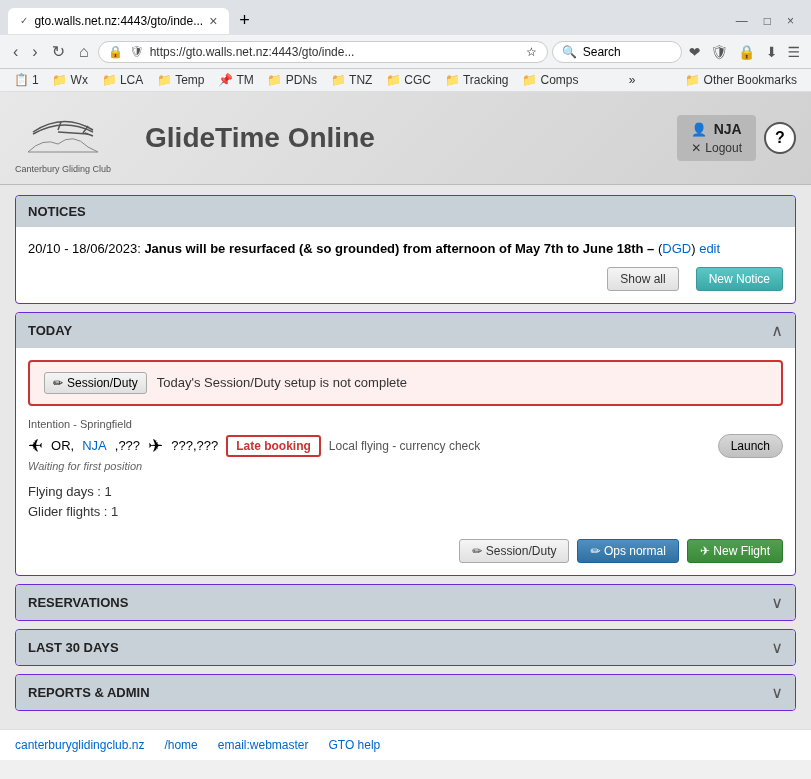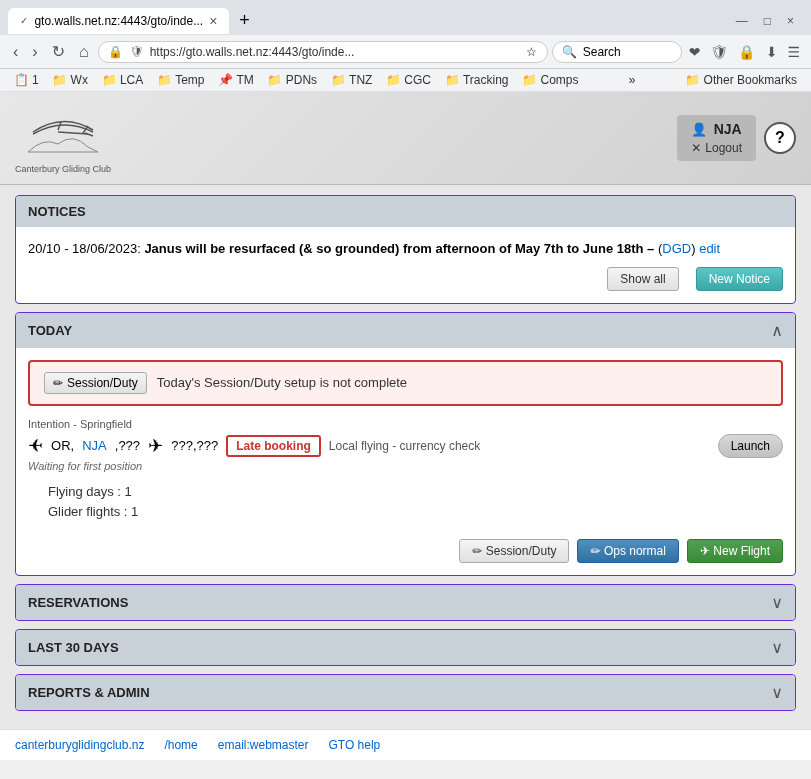--- a/index.html
+++ b/index.html
@@ -67,21 +67,21 @@
     .intention-label { font-size: 11px; color: #555; margin-bottom: 4px; }
     .intention-row { display: flex; align-items: center; gap: 8px; flex-wrap: wrap; }
     .late-booking-badge { background: white; border: 2px solid #cc3333; color: #cc3333; padding: 2px 8px; border-radius: 3px; font-size: 12px; font-weight: bold; }
     .local-flying-text { font-size: 12px; color: #555; }
     .launch-btn { padding: 4px 12px; border: 1px solid #aaa; border-radius: 12px; cursor: pointer; font-size: 12px; background: linear-gradient(to bottom, #d8d8d8, #c0c0c0); margin-left: auto; }
     .waiting-text { font-size: 11px; color: #666; font-style: italic; margin-top: 2px; }
     .nja-link { color: #0066cc; text-decoration: none; }
 
     
     .stats-section { margin-bottom: 12px; }
-    .stat-row { font-size: 13px; color: #333; line-height: 1.6; margin-left: 20px; }
+    .stat-row { font-size: 13px; color: #333; line-height: 1.6; }
 
     
     .action-bar { display: flex; justify-content: flex-end; gap: 8px; padding-top: 4px; }
     .btn-blue { background: linear-gradient(to bottom, #5090c0, #3070a0); color: white; border-color: #2060a0; }
     .btn-green { background: linear-gradient(to bottom, #50a050, #3a8a3a); color: white; border-color: #2a7a2a; }
 
     
     .app-footer { background: white; border-top: 1px solid #ddd; padding: 8px 15px; display: flex; gap: 20px; font-size: 12px; }
     .footer-link { color: #0066cc; text-decoration: none; }
   </style>
@@ -193,20 +193,21 @@
           <path d="M35,28 L38,20"></path>
 
           <path d="M60,31 L65,24"></path>
           <path d="M62,31 L70,34"></path>
         </g>
 
         <path d="M5,50 Q20,35 35,42 Q50,30 65,45 L75,50 Z" fill="none" stroke="#888" stroke-width="1"></path>
       </svg>
       <span class="logo-club-name">Canterbury Gliding Club</span>
     </div>
+    <h1 class="app-title">GlideTime Online</h1>
     <div class="header-right">
       <div style="display:flex; align-items:center; gap:8px;">
         <div class="user-section">
           <div class="user-row">
             <span>👤</span>
             <span class="username-text">NJA</span>
           </div>
           <div class="logout-row">
             <span>✕</span>
             <span>Logout</span>

